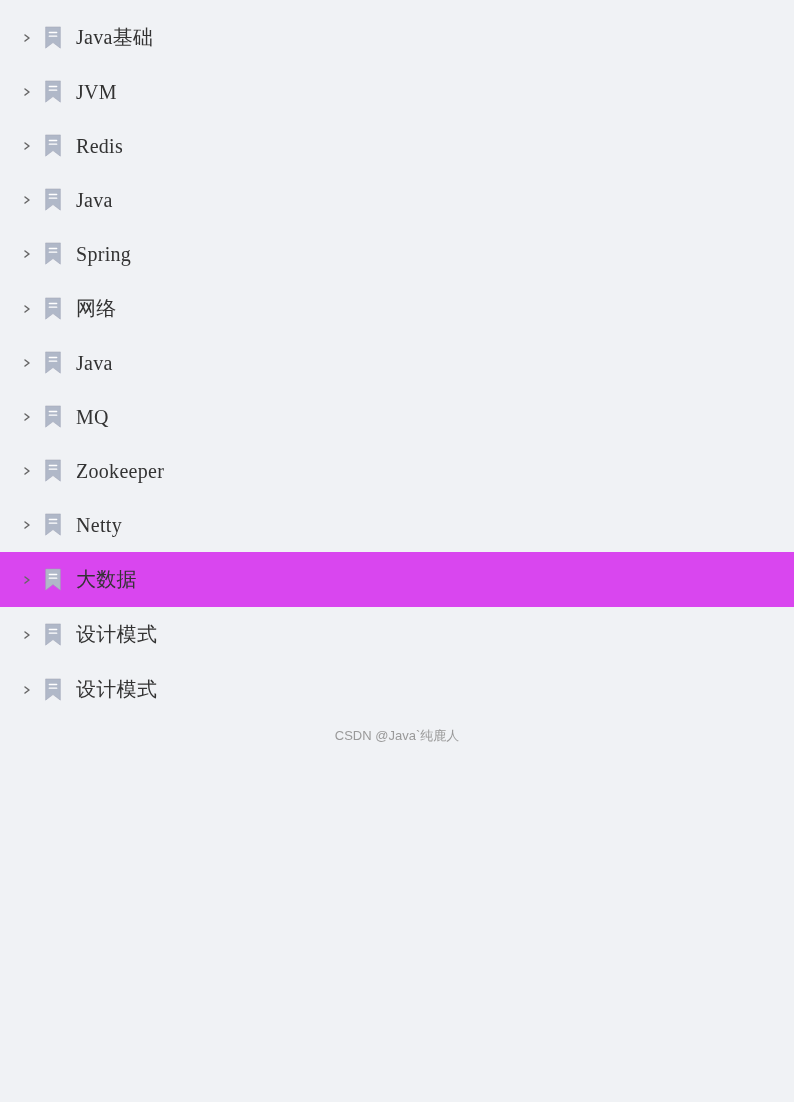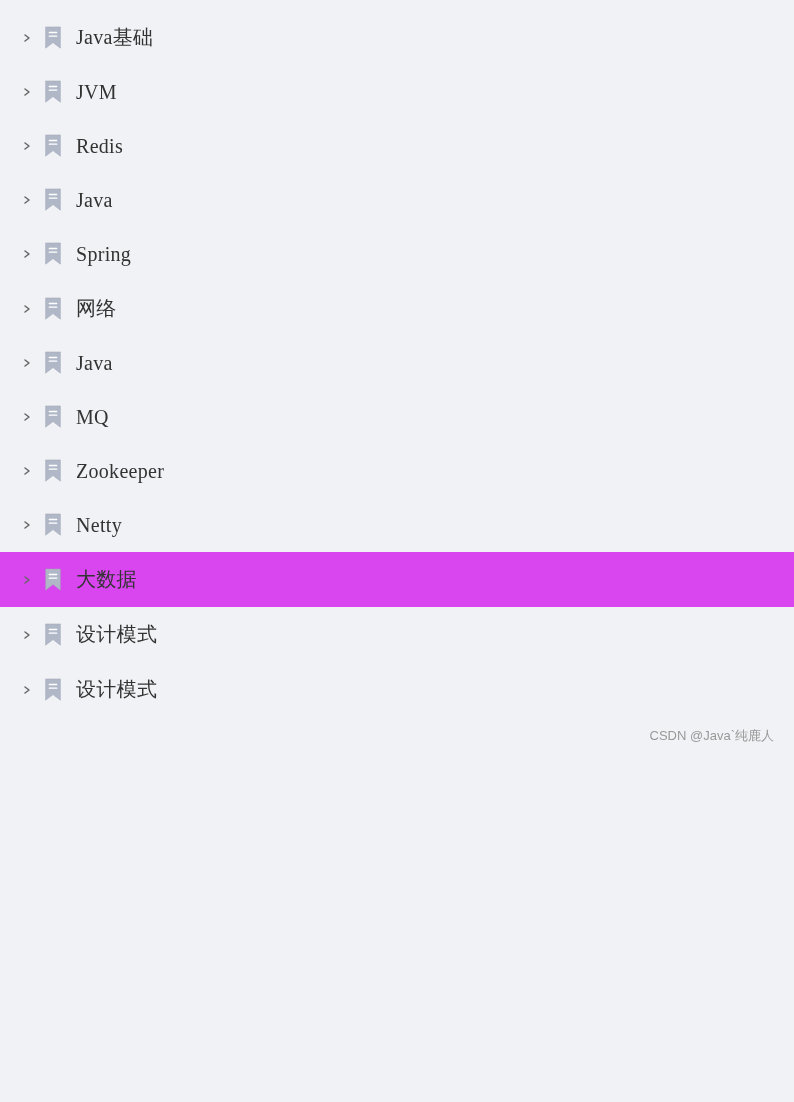--- a/index.html
+++ b/index.html
@@ -65,21 +65,21 @@
     }
 
     .item-label {
       font-size: 20px;
       color: #333;
       font-weight: 400;
       letter-spacing: 0.3px;
     }
 
     .footer-text {
-      text-align: right;
+      text-align: center;
       padding: 10px 20px;
       font-size: 13px;
       color: #999;
     }
   </style>
 </head>
 <body>
 
 <div class="list-container">
 

